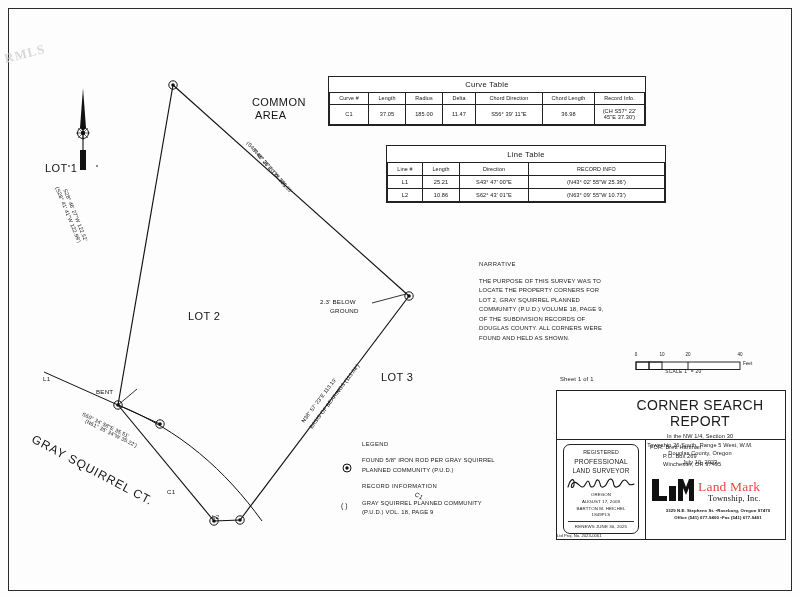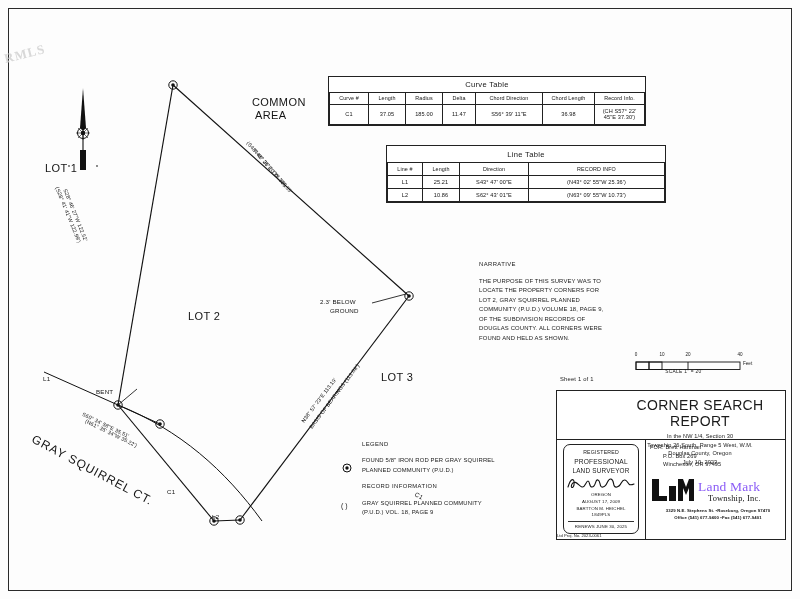--- a/index.html
+++ b/index.html
@@ -73,21 +73,21 @@
     text-align:center;overflow:hidden;background:#fff;
   }
   .stamp .s1{font-size:5.2px;margin-top:4px;line-height:1.45;letter-spacing:.2px;}
   .stamp .sig{height:17px;position:relative;}
   .stamp .s2{font-size:4.4px;line-height:1.5;letter-spacing:.1px;}
   .stamp .hr{border-top:1px solid #333;margin:2px 4px;}
   .stamp .s3{font-size:4.4px;letter-spacing:.1px;}
   .forblk{position:absolute;left:93px;top:52px;font-size:5.6px;line-height:1.55;letter-spacing:.1px;}
   .forblk .ind{padding-left:13px;}
   .lmbox{position:absolute;left:89px;top:84px;width:140px;height:64px;overflow:hidden;}
-  .lm-name{position:absolute;left:52px;top:4px;font-family:"Liberation Serif", serif;font-size:13.5px;letter-spacing:.2px;color:#8b5cf6;}
+  .lm-name{position:absolute;left:52px;top:4px;font-family:"Liberation Serif", serif;font-size:13.5px;letter-spacing:.2px;color:#ef4444;}
   .lm-sub{position:absolute;left:62px;top:19px;font-family:"Liberation Serif", serif;font-size:8.4px;letter-spacing:.2px;color:#111;}
   .lm-addr{position:absolute;left:4px;top:33px;width:136px;text-align:center;font-size:4.3px;line-height:1.6;font-weight:bold;letter-spacing:.1px;color:#111;}
   .lm-mark{position:absolute;left:4px;top:2px;width:46px;height:26px;}
   .lic{position:absolute;left:557px;top:533px;font-size:4.2px;color:#222;}
   .sheet1{position:absolute;left:560px;top:376px;font-size:5.8px;letter-spacing:.2px;}
   
   .scalewrap{position:absolute;left:632px;top:352px;width:120px;height:26px;}
   .scale-ticks span{position:absolute;top:0;font-size:4.6px;transform:translateX(-50%);}
   .scale-feet{position:absolute;left:111px;top:9px;font-size:4.6px;}
   .scale-cap{position:absolute;left:0;width:104px;top:17px;text-align:center;font-size:4.8px;letter-spacing:.3px;}

